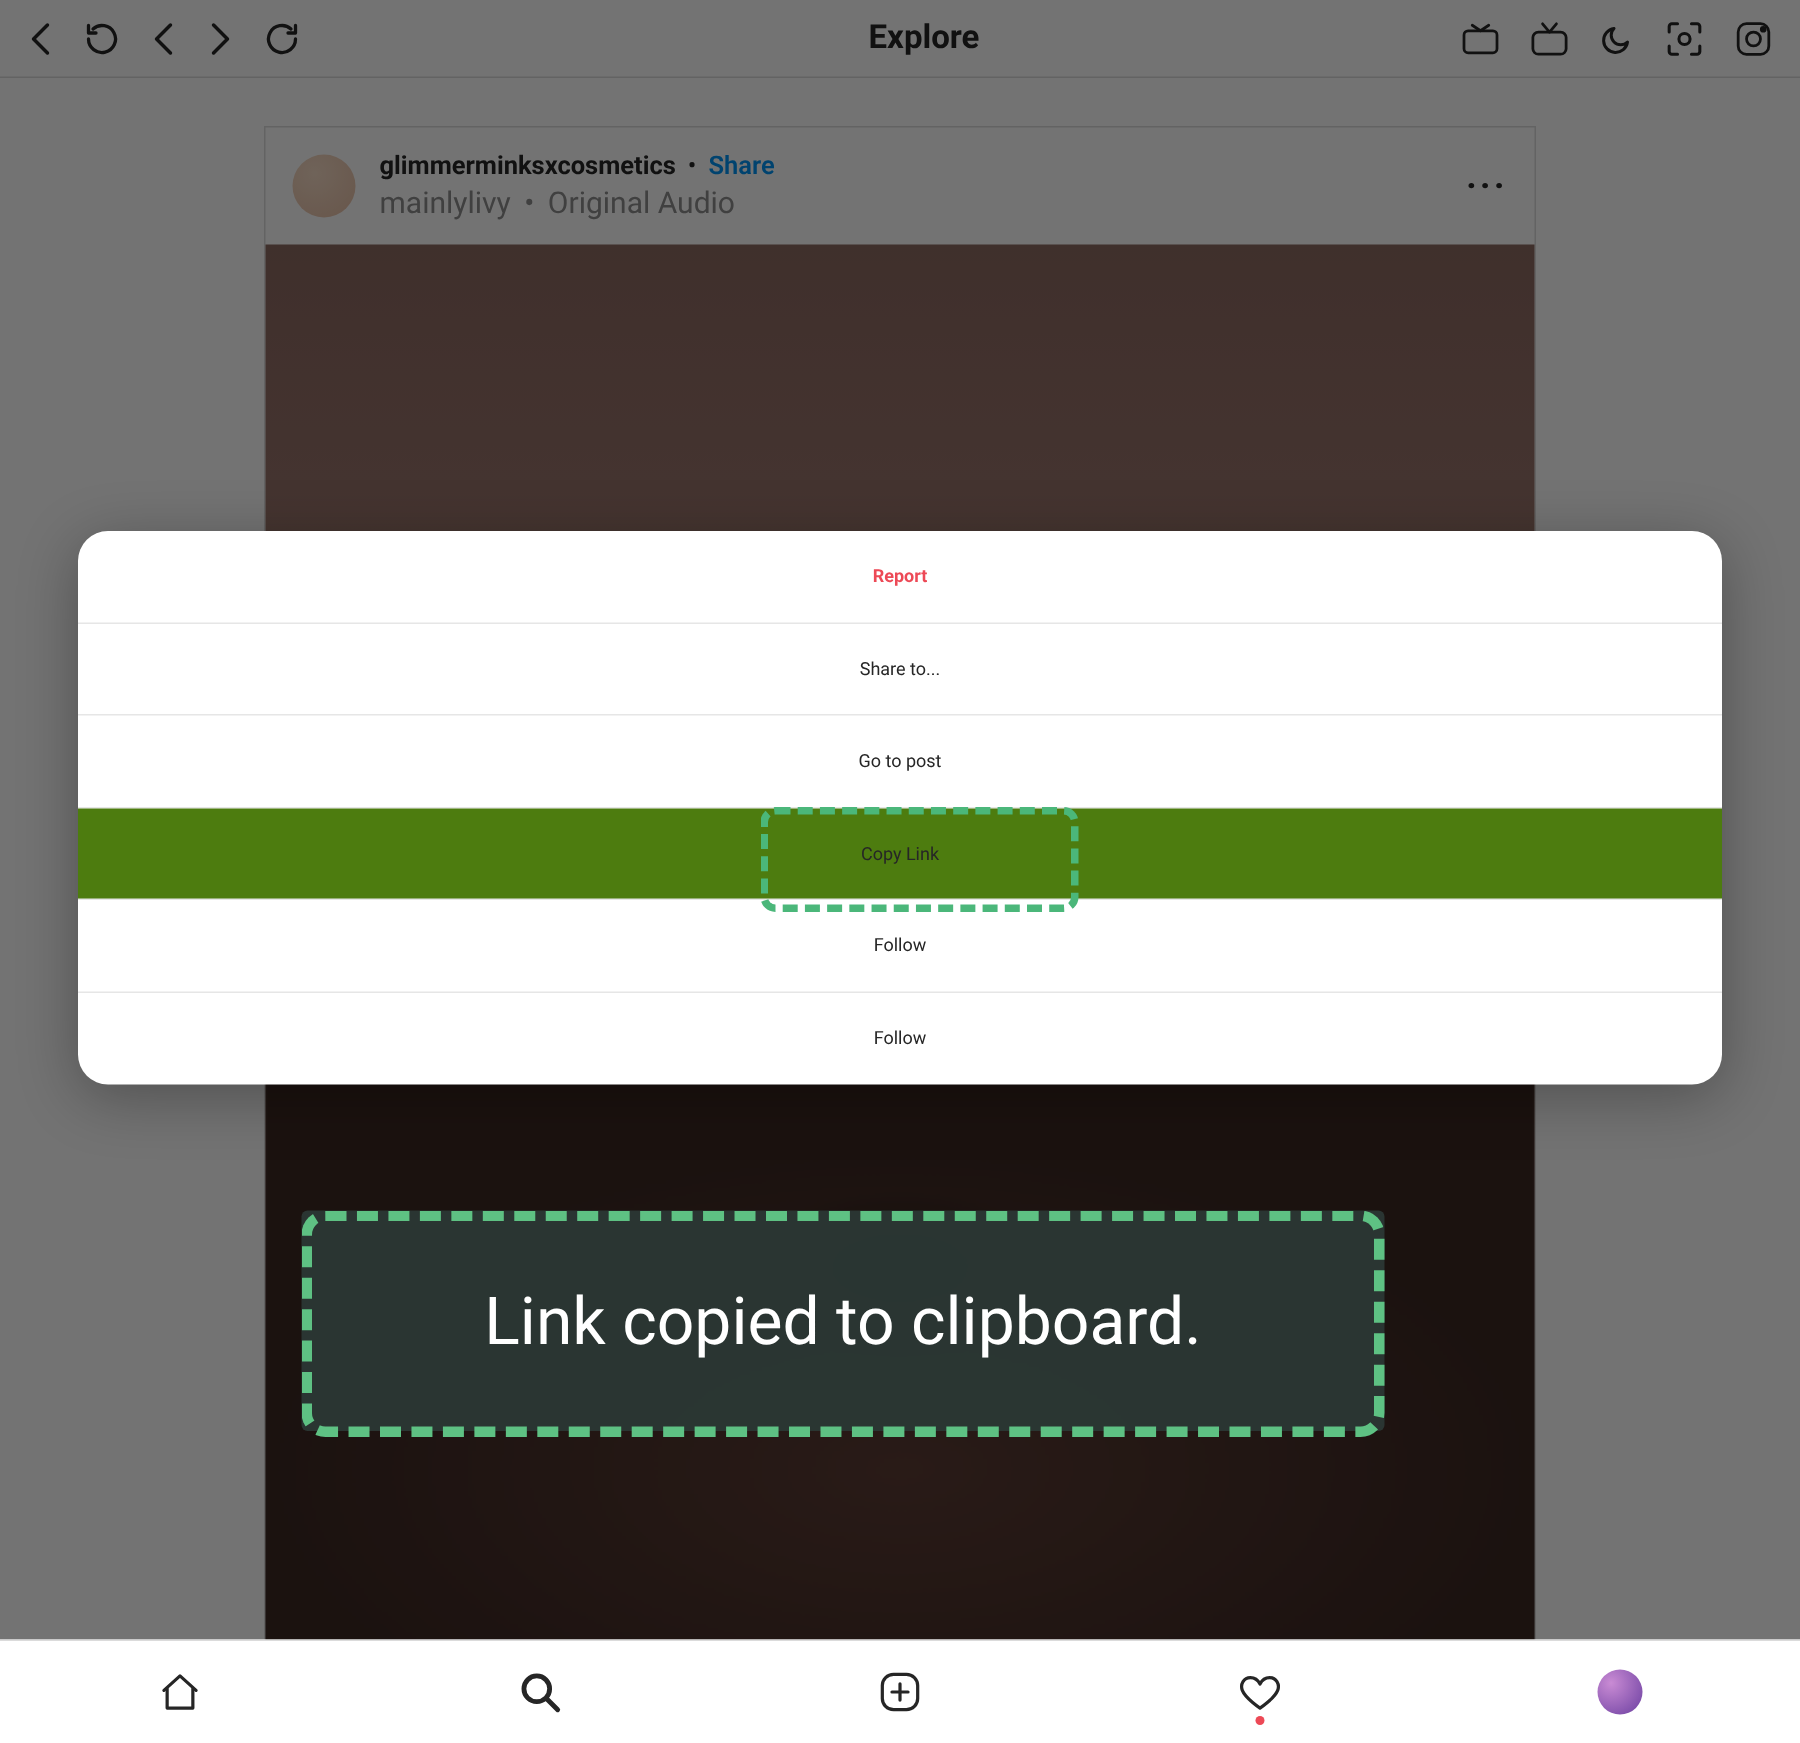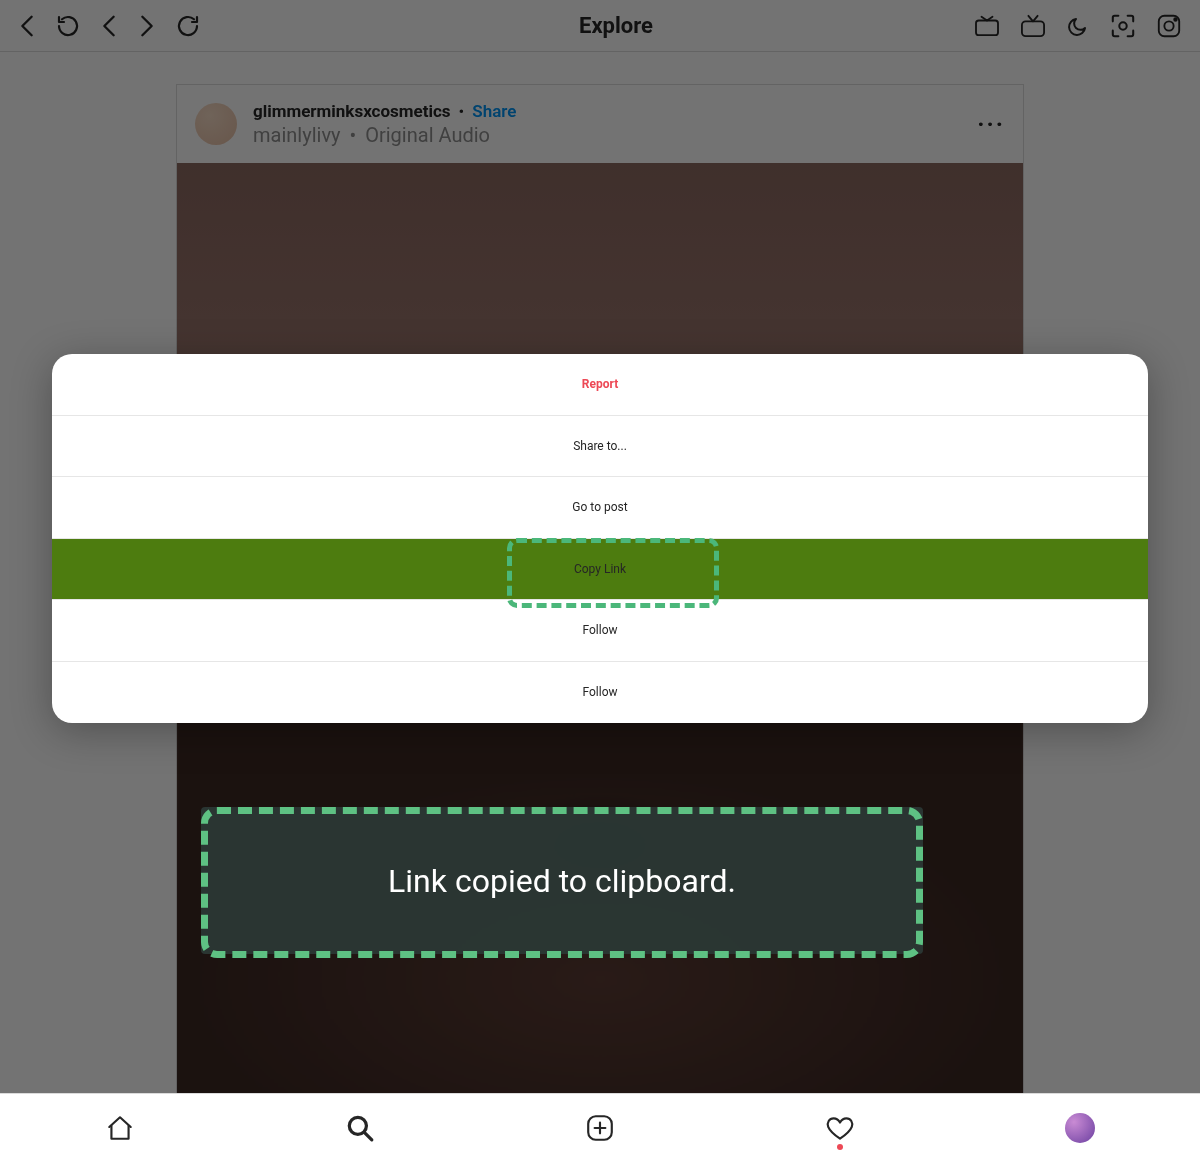--- a/index.html
+++ b/index.html
@@ -107,21 +107,21 @@
 
   
   .toast {
     position: absolute;
     left: 201px; width: 722px;
     top: 807px; height: 147px;
     background: rgba(43,55,52,0.96);
     border-radius: 4px;
     display:flex; align-items:center; justify-content:center;
     color:#fff;
-    font-size: 32px;
+    font-size: 44px;
     z-index: 30;
   }
   .dashed-highlight-large {
     position:absolute;
     left: 201px; width: 722px;
     top: 807px; height: 151px;
     border: 7px dashed #5ec183;
     border-radius: 16px;
     z-index: 31;
     pointer-events:none;

